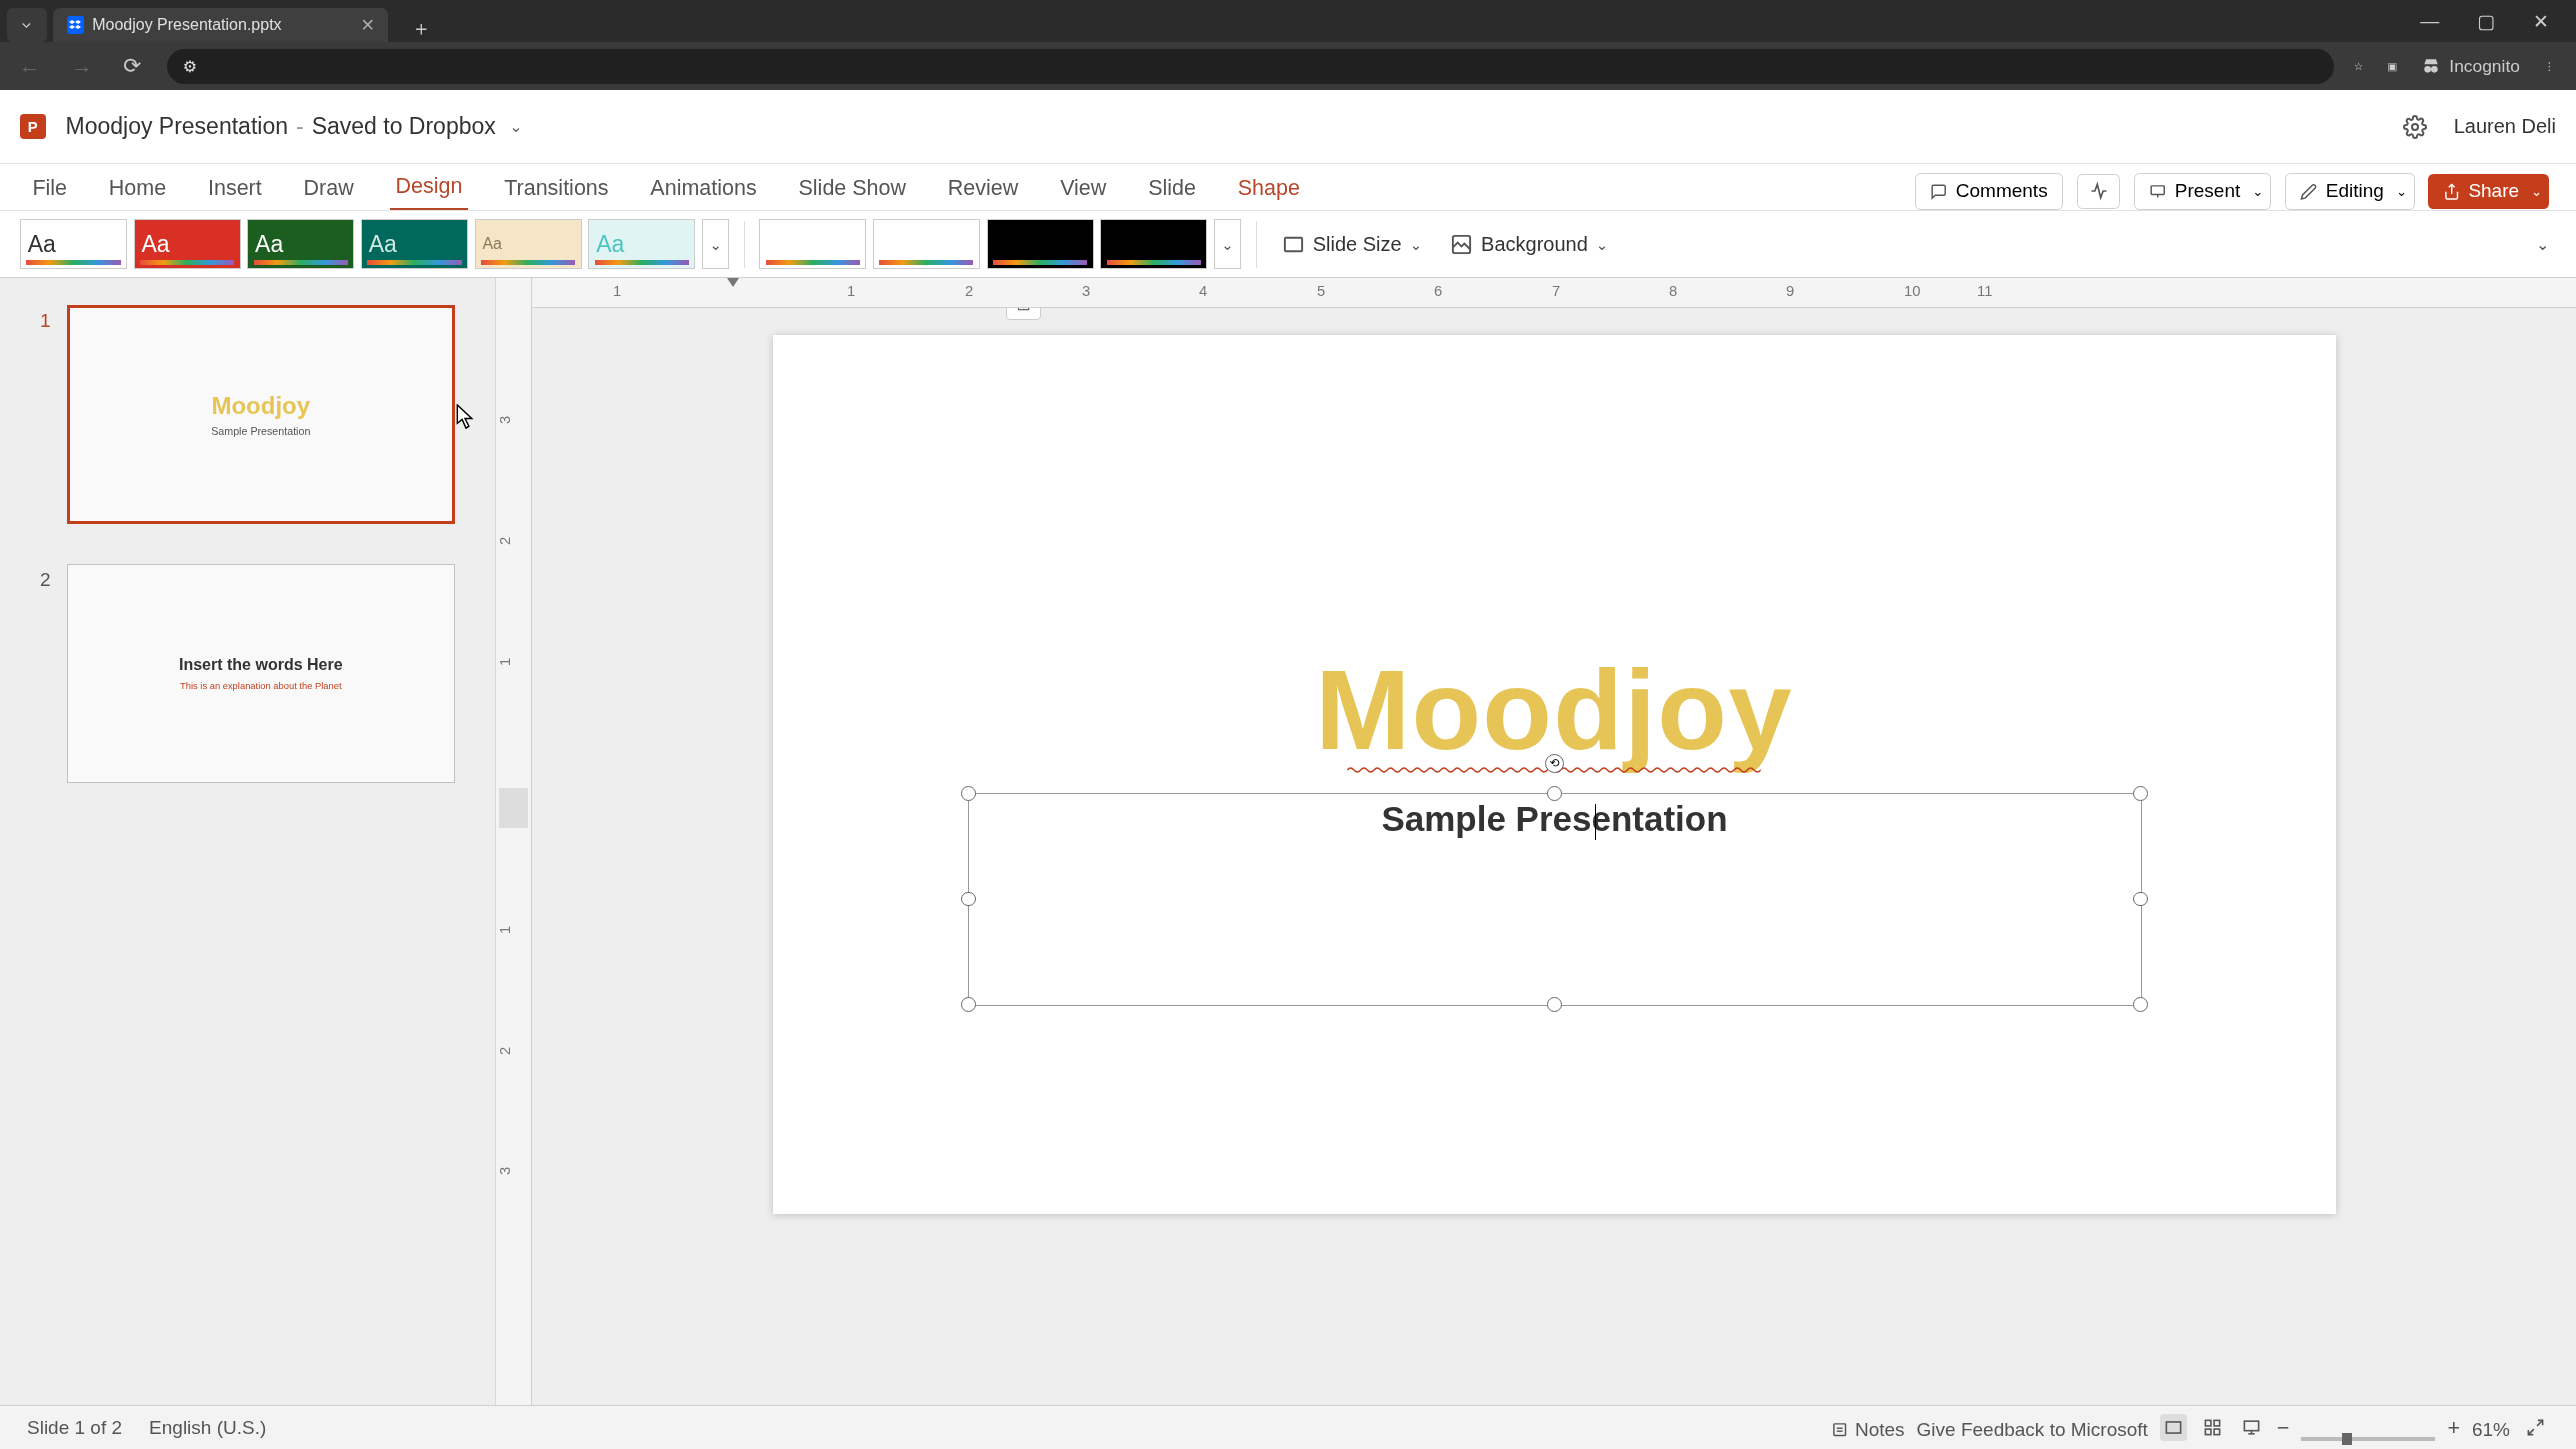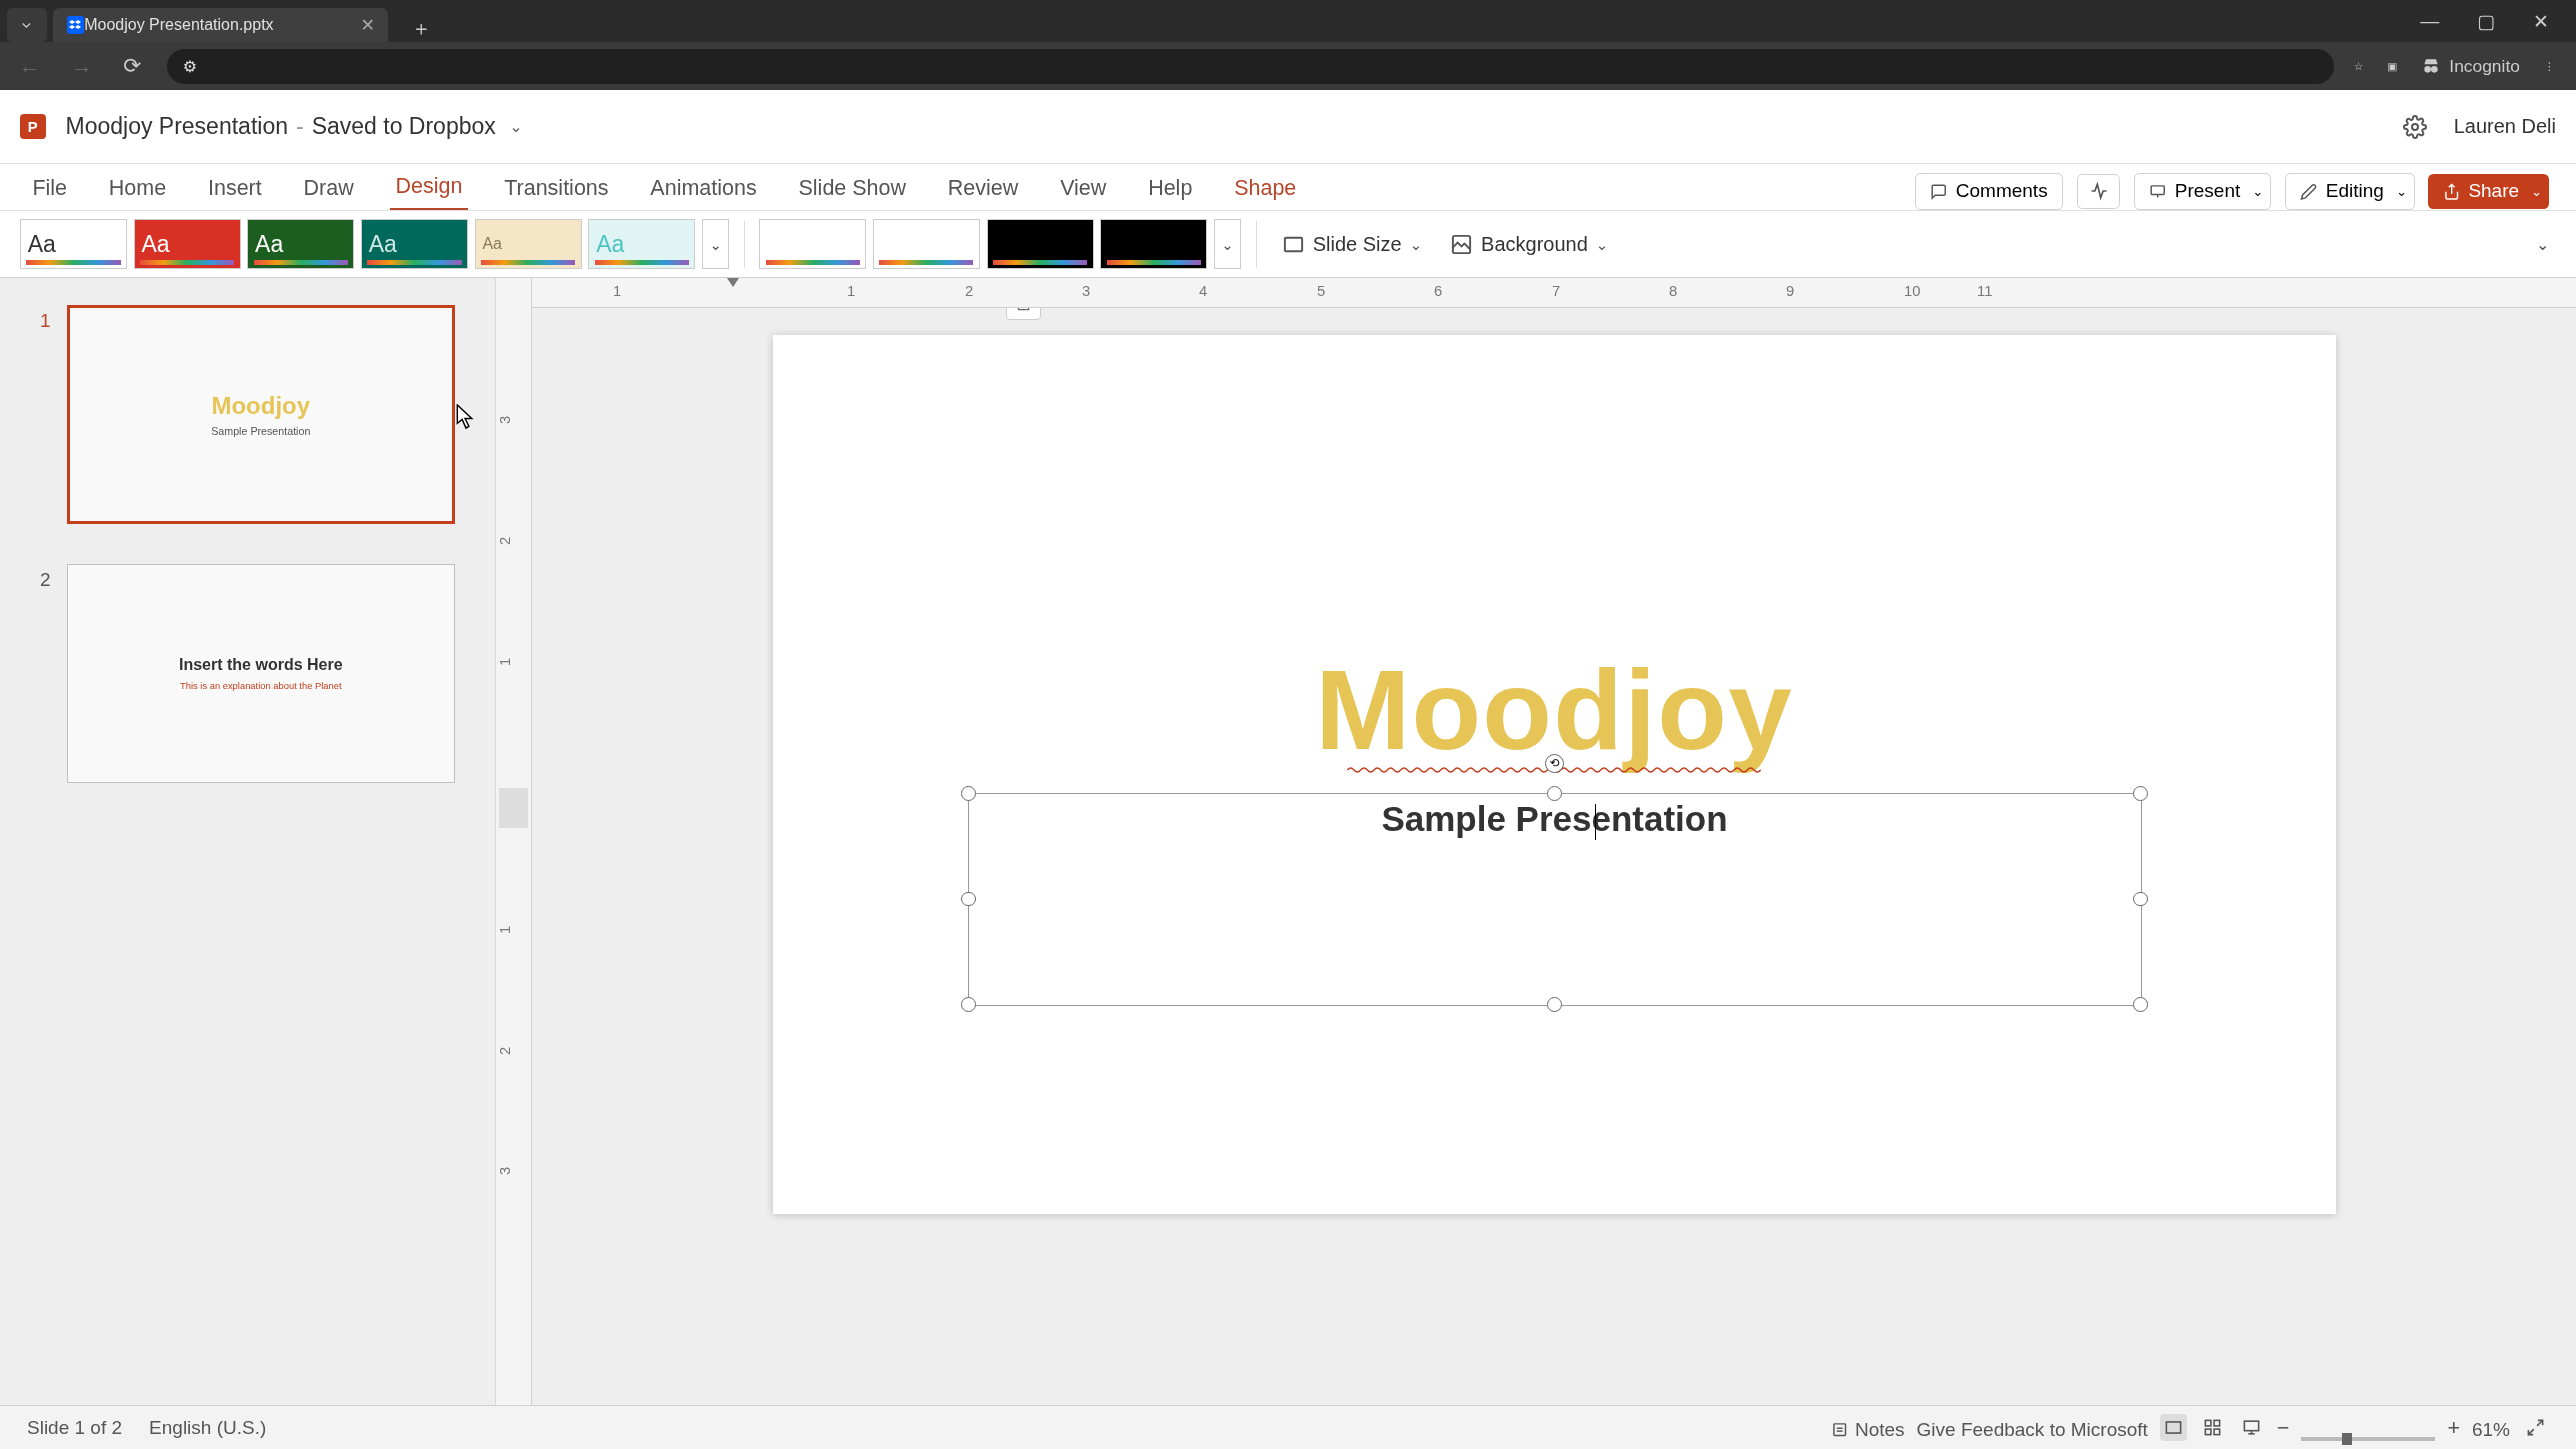--- a/index.html
+++ b/index.html
@@ -2,21 +2,21 @@
 <html style="font-size:10.7px"><head>
 <meta charset="utf-8">
 <style>
 * { margin: 0; padding: 0; box-sizing: border-box; font-family: "Segoe UI", Arial, sans-serif; }
 body { width: 2576px; height: 1449px; background: #f5f5f5; overflow: hidden; }
 
 
 .browser-chrome { height: 90px; background: #2b2b2b; display: flex; flex-direction: column; }
 .tab-bar { height: 42px; display: flex; align-items: flex-end; padding-left: 6.7px; }
 .tab-dropdown { width: 40px; height: 34px; background: #3a3a3a; border-radius: 5.4px; display: flex; align-items: center; justify-content: center; color: #ccc; margin-right: 6.7px; }
-.tab { background: #3f3f3f; border-radius: 6.7px 6.7px 0 0; height: 34px; display: flex; align-items: center; padding: 0 13.4px; gap: 0; color: #e0e0e0; font-size: 16px; min-width: 335px; }
+.tab { background: #3f3f3f; border-radius: 6.7px 6.7px 0 0; height: 34px; display: flex; align-items: center; padding: 0 13.4px; gap: 8px; color: #e0e0e0; font-size: 16px; min-width: 335px; }
 .tab-favicon { width: 17.4px; height: 17.4px; background: #0061fe; border-radius: 2.7px; display: flex; align-items: center; justify-content: center; color: #fff; font-size: 9.4px; }
 .tab-close { margin-left: auto; color: #aaa; font-size: 17.4px; cursor: pointer; }
 .new-tab { color: #ccc; font-size: 20px; margin-left: 13.4px; padding: 0 9.4px; cursor: pointer; }
 .window-controls { margin-left: auto; display: flex; gap: 38px; padding: 0 27px; color: #ccc; align-items: center; height: 100%; }
 .window-controls span { font-size: 19px; cursor: pointer; }
 
 .addr-bar { height: 48px; background: #3a3a3a; display: flex; align-items: center; padding: 0 13.4px; gap: 20px; color: #ccc; }
 .nav-btn { font-size: 21.5px; cursor: pointer; padding: 0 5.4px; }
 .nav-btn.disabled { color: #666; }
 .addr-field { flex: 1; background: #202020; border-radius: 20px; height: 35px; display: flex; align-items: center; padding: 0 16px; font-size: 19px; color: #e0e0e0; gap: 10.7px; }
@@ -187,21 +187,21 @@
   <span class="ribbon-tab">File</span>
   <span class="ribbon-tab">Home</span>
   <span class="ribbon-tab">Insert</span>
   <span class="ribbon-tab">Draw</span>
   <span class="ribbon-tab active">Design</span>
   <span class="ribbon-tab">Transitions</span>
   <span class="ribbon-tab">Animations</span>
   <span class="ribbon-tab">Slide Show</span>
   <span class="ribbon-tab">Review</span>
   <span class="ribbon-tab">View</span>
-  <span class="ribbon-tab">Help</span>
+  <span class="ribbon-tab">Slide</span>
   <span class="ribbon-tab shape">Shape</span>
   <div class="ribbon-actions">
     <div class="ribbon-btn">
       <svg width="17.4" height="17.4" viewBox="0 0 24 24" fill="none" stroke="#555" stroke-width="2">
           <path d="M21 15a2 2 0 0 1-2 2H7l-4 4V5a2 2 0 0 1 2-2h14a2 2 0 0 1 2 2z"></path>
         </svg>
       <span>Comments</span>
     </div>
     <div class="ribbon-btn iconic">
       <svg width="20" height="20" viewBox="0 0 24 24" fill="none" stroke="#555" stroke-width="2">

